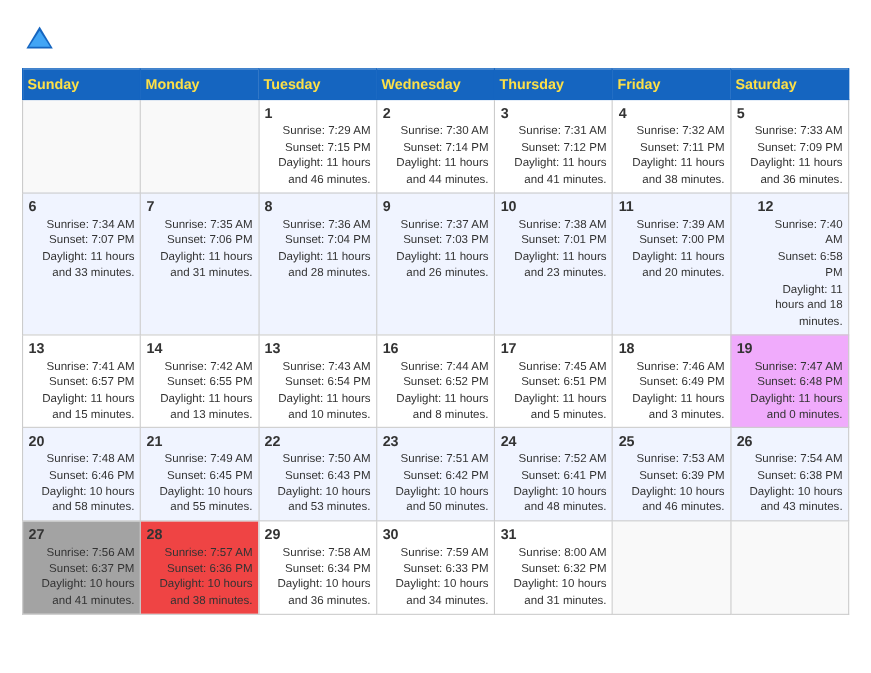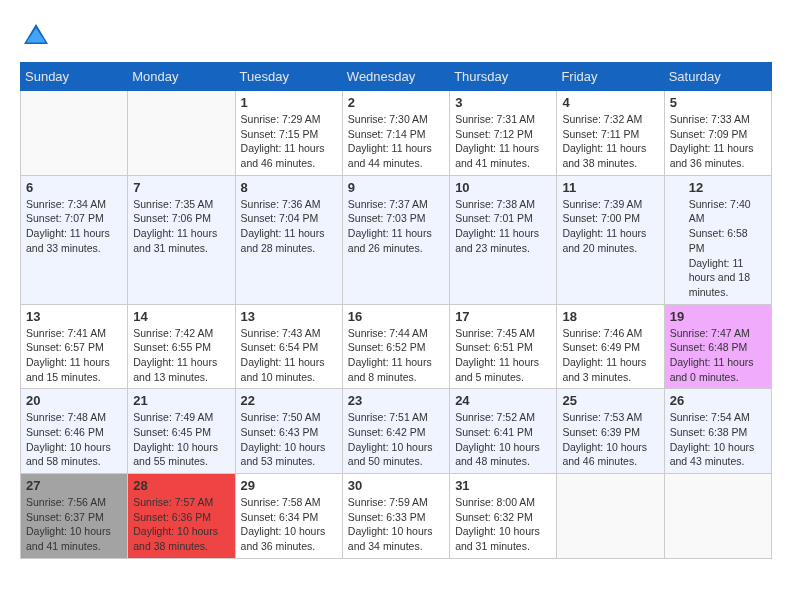--- a/index.html
+++ b/index.html
@@ -52,24 +52,24 @@
       font-size: 14px;
       color: #555;
     }
     .calendar {
       width: 100%;
       border-collapse: collapse;
       border: 1px solid #ccc;
     }
     .calendar th {
       background-color: #1565c0;
-      color: #e5e5e5;
+      color: #fde047;
       padding: 6px 4px;
       font-size: 13px;
-      font-weight: normal;
+      font-weight: bold;
       text-align: left;
       border: 1px solid #1565c0;
     }
     .calendar td {
       vertical-align: top;
       padding: 4px 5px;
       font-size: 10.5px;
       color: #333;
       border: 1px solid #ccc;
       width: 107px;
@@ -80,20 +80,21 @@
     }
     .day-num {
       font-size: 13px;
       font-weight: bold;
       display: block;
       margin-bottom: 2px;
     }
     .day-info {
       line-height: 1.4;
       font-size: 10.5px;
+      text-align: right;
     }
     tr:nth-child(even) td {
       background-color: #f5f5f5;
     }
     tr:nth-child(odd) td {
       background-color: #fff;
     }
     .calendar thead tr th {
       background-color: #1565c0;
     }

